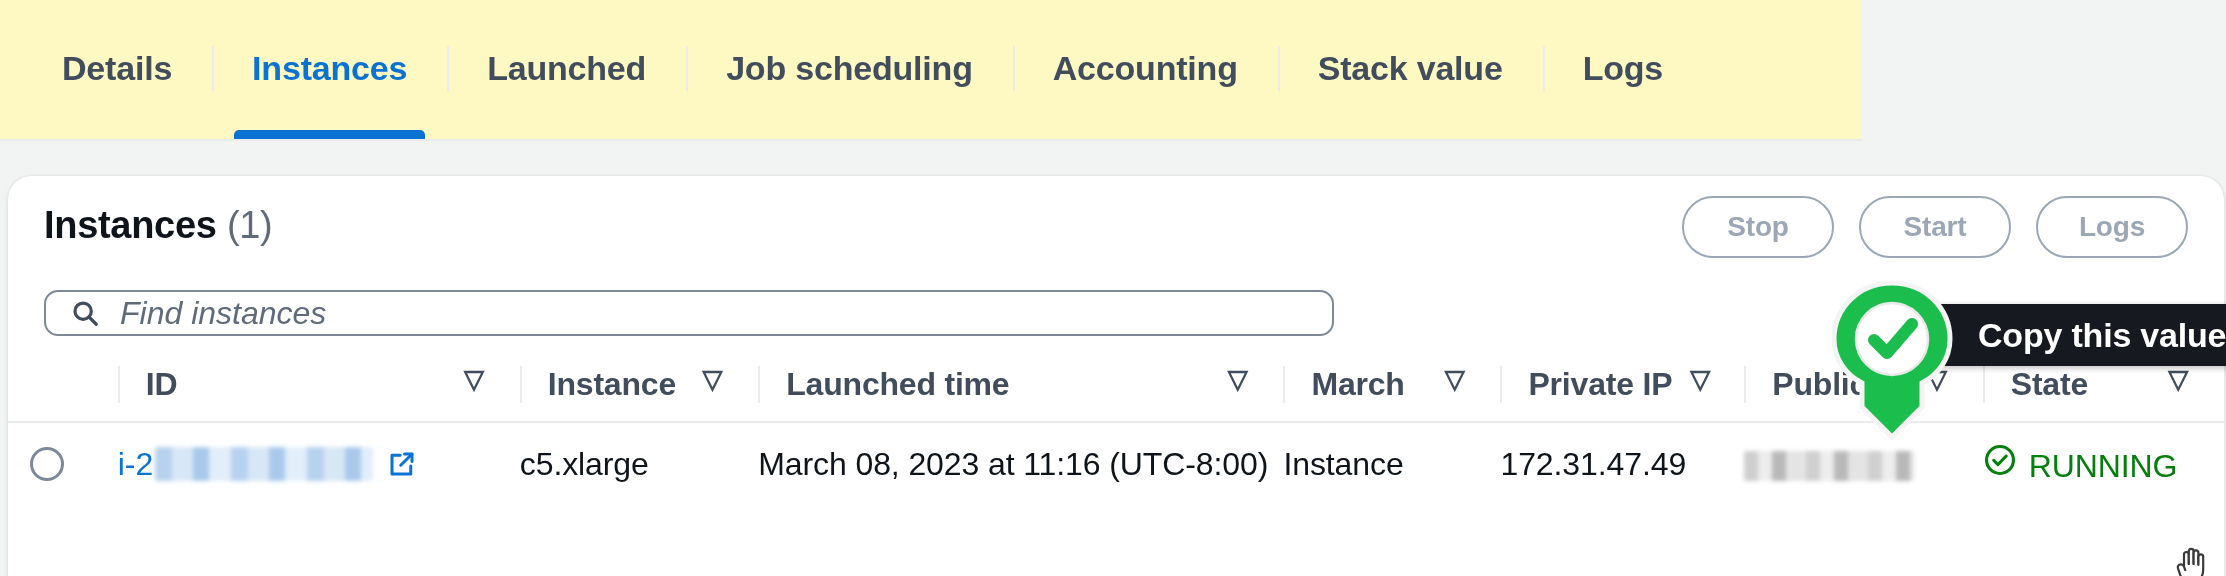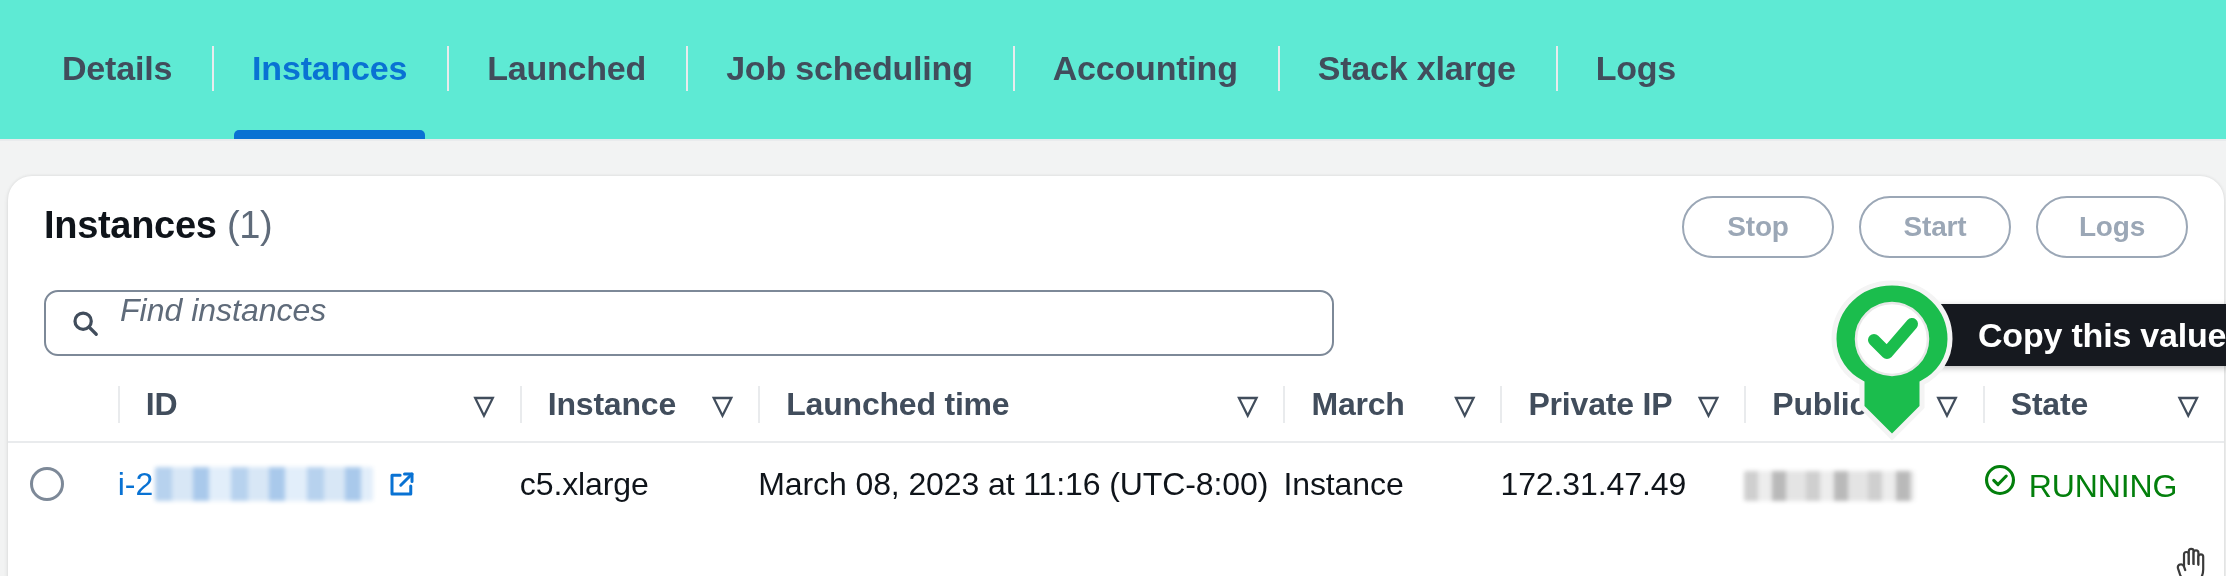--- a/index.html
+++ b/index.html
@@ -14,23 +14,23 @@
     font-family: "Liberation Sans", sans-serif;
     background: #f2f3f3;
     position: relative;
     -webkit-font-smoothing: antialiased;
   }
 
   
   .tabbar {
     position: absolute;
     top: 0; left: 0;
-    width: 2226px;
+    width: 1862px;
     height: 141px;
-    background: #5eead4;
+    background: #fef9c3;
     border-bottom: 2px solid #e9ebed;
     display: flex;
     align-items: flex-end;
   }
   .tabs {
     display: flex;
     align-items: stretch;
     height: 141px;
     padding-left: 22px;
   }
@@ -127,26 +127,26 @@
   }
 
   
   .search-wrap {
     padding: 0 36px;
     margin-top: 2px;
   }
   .search-box {
     position: relative;
     width: 1290px;
-    height: 66px;
+    height: 46px;
     border: 2px solid #7d8998;
     border-radius: 14px;
     background: #ffffff;
     display: flex;
-    align-items: flex-start;
+    align-items: center;
   }
   .search-icon {
     position: absolute;
     left: 24px;
     top: 50%;
     transform: translateY(-50%);
     width: 30px;
     height: 30px;
     color: #414d5c;
   }
@@ -180,23 +180,23 @@
     font-weight: bold;
     color: #414d5c;
     letter-spacing: -0.2px;
     padding: 0 0 18px 0;
     vertical-align: middle;
     white-space: nowrap;
     position: relative;
   }
   table.instances th .th-inner {
     display: flex;
-    align-items: center;
+    align-items: flex-start;
     justify-content: space-between;
-    padding-right: 26px;
+    padding-right: 36px;
     cursor: pointer;
   }
   table.instances th.sep .th-inner { border-left: 2px solid #e9ebed; padding-left: 26px; }
   .sort-ic {
     color: #414d5c;
     font-size: 26px;
     line-height: 1;
     margin-left: 18px;
     flex: none;
   }
@@ -332,21 +332,21 @@
     <div class="tab">
       <span class="tab-sep"></span>
       <span>Job scheduling</span>
     </div>
     <div class="tab">
       <span class="tab-sep"></span>
       <span>Accounting</span>
     </div>
     <div class="tab">
       <span class="tab-sep"></span>
-      <span>Stack xlarge</span>
+      <span>Stack value</span>
     </div>
     <div class="tab">
       <span class="tab-sep"></span>
       <span>Logs</span>
     </div>
   </div>
 </div>
 
 <div class="card">
 

